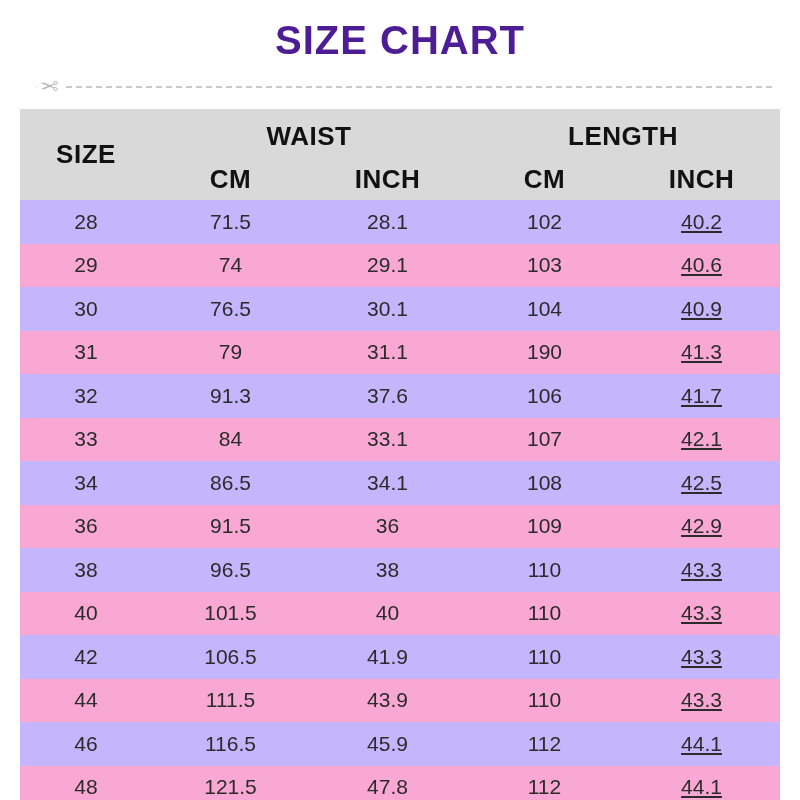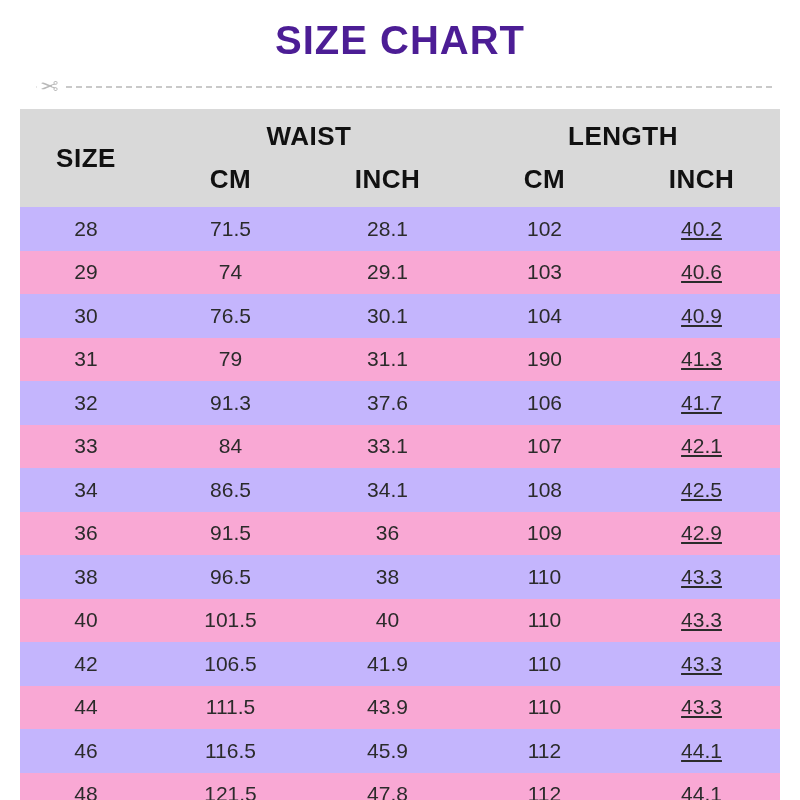--- a/index.html
+++ b/index.html
@@ -76,21 +76,21 @@
     font-size: 21px;
     vertical-align: middle;
   }
   th.grp {
     height: 42px;
     padding-top: 6px;
   }
   th.sub {
     height: 40px;
     font-size: 20px;
-    padding-bottom: 8px;
+    padding-bottom: 1px;
   }
   tbody td {
     font-size: 21px;
     height: 41.5px;
     color: #2b2b2b;
   }
   tbody tr.odd td {
     background: #c4b5fd;
   }
   tbody tr.even td {

